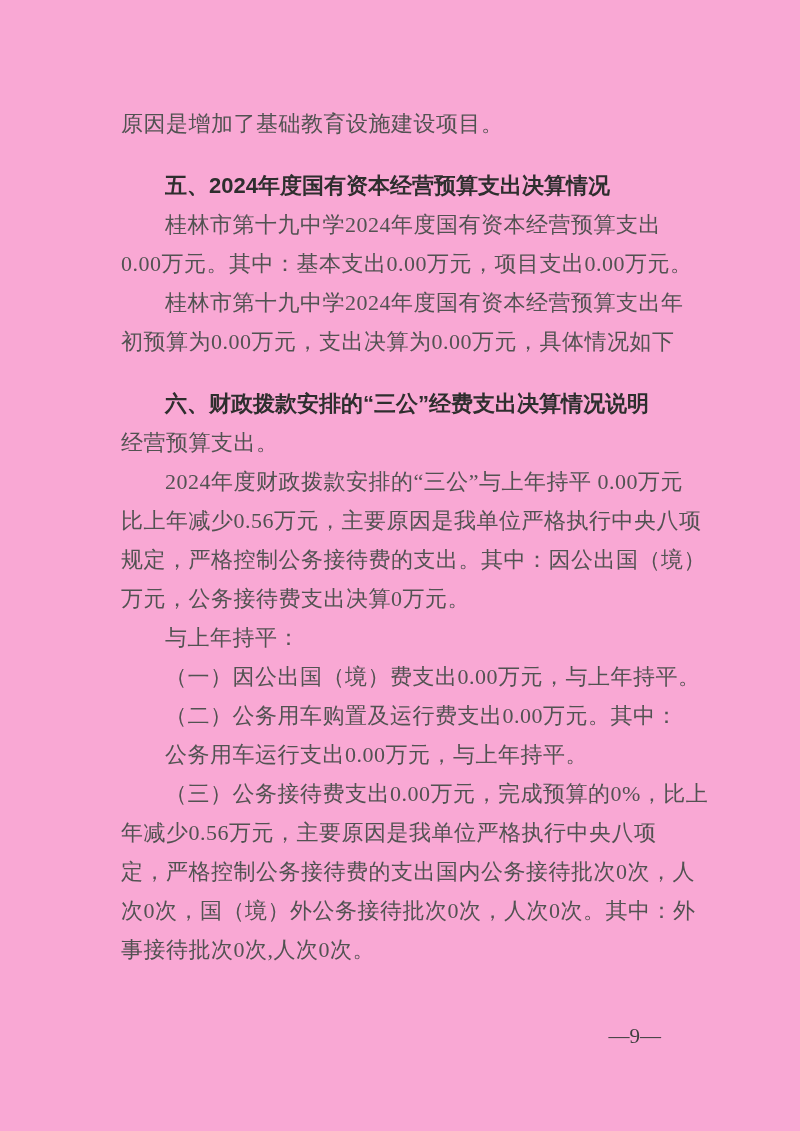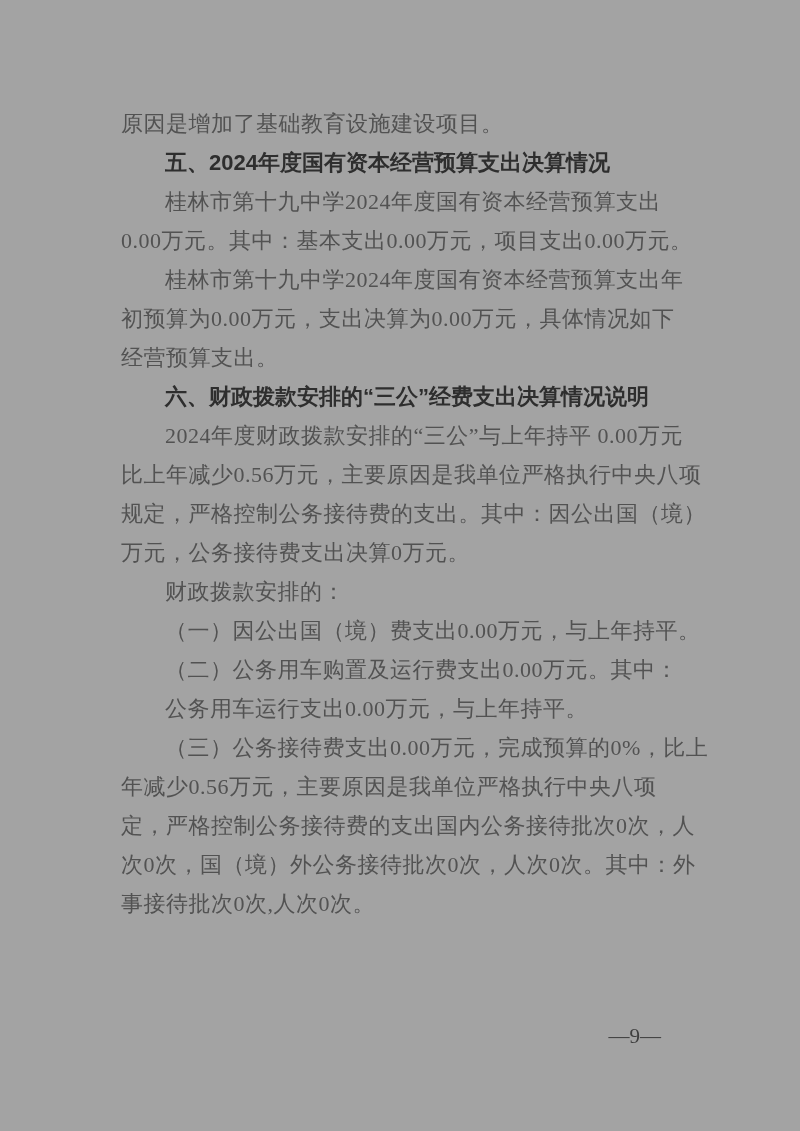--- a/index.html
+++ b/index.html
@@ -4,21 +4,21 @@
 <style>
   html, body {
     margin: 0;
     padding: 0;
     background: #ffffff;
   }
   .page {
     position: relative;
     width: 800px;
     height: 1131px;
-    background: #a3a3a3;
+    background: #f9a8d4;
     overflow: hidden;
     font-family: "Liberation Serif", "DejaVu Serif", serif;
   }
   .content {
     position: absolute;
     left: 121px;
     top: 104px;
     width: 566px;
   }
   .ln {
@@ -31,20 +31,21 @@
     font-family: "Liberation Serif", "DejaVu Serif", serif;
   }
   .indent {
     text-indent: 2em;
   }
   .heading {
     font-family: "Liberation Sans", "DejaVu Sans", sans-serif;
     font-weight: bold;
     color: #2e2e2e;
     letter-spacing: 0px;
+    margin-top: 23px;
   }
   .page-num {
     position: absolute;
     top: 1022px;
     left: 0;
     width: 661px;
     height: 28px;
     line-height: 28px;
     text-align: right;
     font-size: 21px;
@@ -57,27 +58,27 @@
 <body>
 
 <div class="page">
   <div class="content">
     <div class="ln">原因是增加了基础教育设施建设项目。</div>
     <div class="ln indent heading">五、2024年度国有资本经营预算支出决算情况</div>
     <div class="ln indent">桂林市第十九中学2024年度国有资本经营预算支出</div>
     <div class="ln">0.00万元。其中：基本支出0.00万元，项目支出0.00万元。</div>
     <div class="ln indent">桂林市第十九中学2024年度国有资本经营预算支出年</div>
     <div class="ln">初预算为0.00万元，支出决算为0.00万元，具体情况如下</div>
+    <div class="ln indent heading">六、财政拨款安排的“三公”经费支出决算情况说明</div>
     <div class="ln">经营预算支出。</div>
-    <div class="ln indent heading">六、财政拨款安排的“三公”经费支出决算情况说明</div>
     <div class="ln indent">2024年度财政拨款安排的“三公”与上年持平 0.00万元</div>
     <div class="ln">比上年减少0.56万元，主要原因是我单位严格执行中央八项</div>
     <div class="ln">规定，严格控制公务接待费的支出。其中：因公出国（境）</div>
     <div class="ln">万元，公务接待费支出决算0万元。</div>
-    <div class="ln indent">财政拨款安排的：</div>
+    <div class="ln indent">与上年持平：</div>
     <div class="ln indent">（一）因公出国（境）费支出0.00万元，与上年持平。</div>
     <div class="ln indent">（二）公务用车购置及运行费支出0.00万元。其中：</div>
     <div class="ln indent">公务用车运行支出0.00万元，与上年持平。</div>
     <div class="ln indent">（三）公务接待费支出0.00万元，完成预算的0%，比上</div>
     <div class="ln">年减少0.56万元，主要原因是我单位严格执行中央八项</div>
     <div class="ln">定，严格控制公务接待费的支出国内公务接待批次0次，人</div>
     <div class="ln">次0次，国（境）外公务接待批次0次，人次0次。其中：外</div>
     <div class="ln">事接待批次0次,人次0次。</div>
   </div>
   <div class="page-num">—9—</div>

